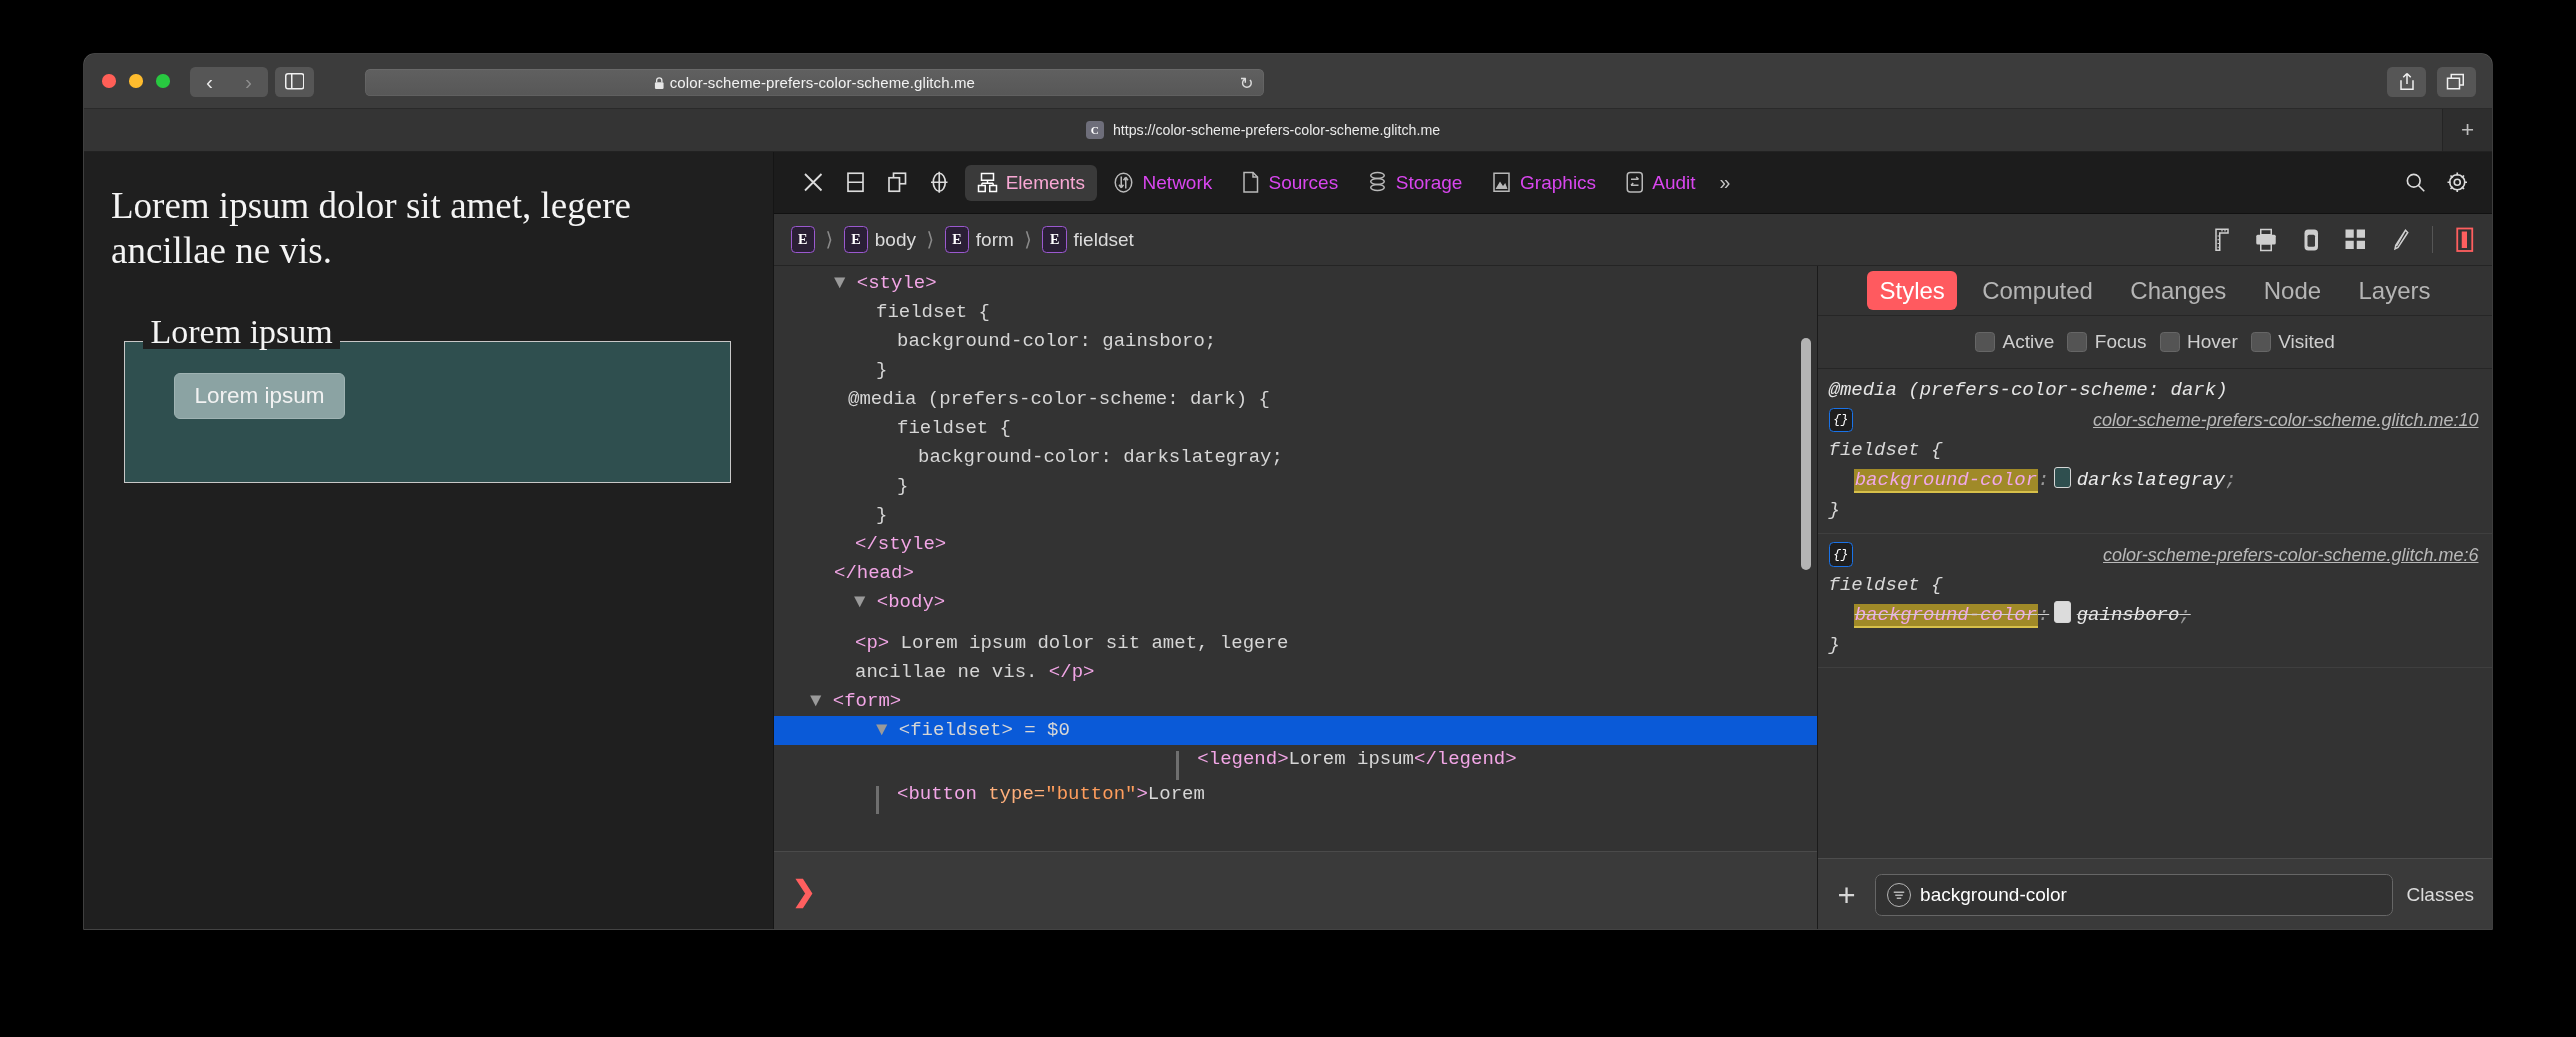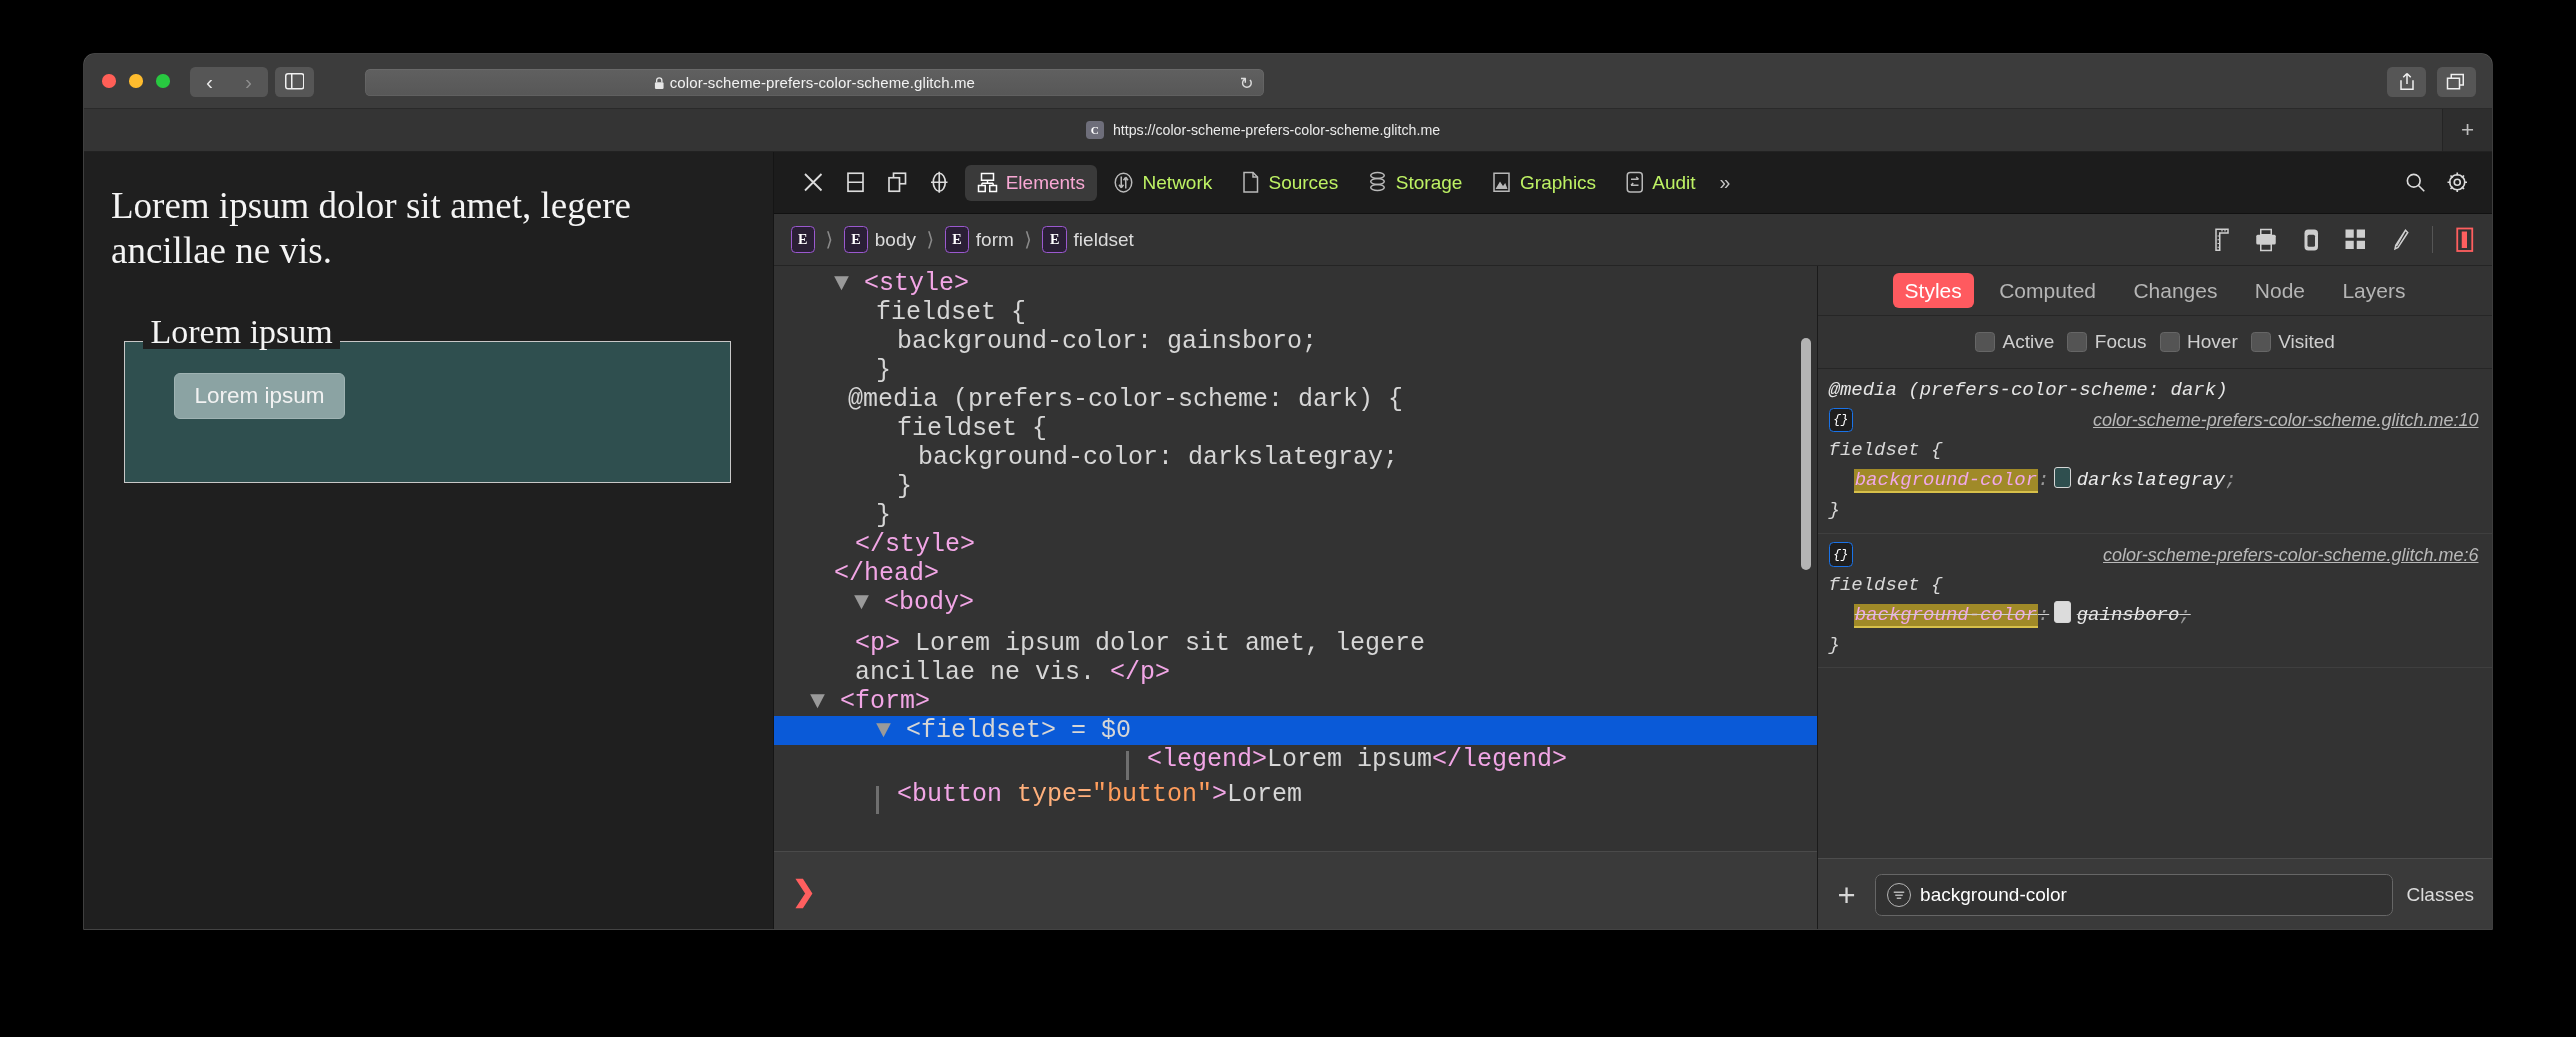--- a/index.html
+++ b/index.html
@@ -152,21 +152,21 @@
     height:61px; background:#1c1c1c;
     display:flex; align-items:center;
     padding-left:18px; padding-right:13.5px;
     border-bottom:0.7px solid #111;
     gap:0;
   }
   .dt-icon-btn { width:42px;height:42px;display:flex;align-items:center;justify-content:center; }
   .dt-tab {
     display:flex;align-items:center;gap:8.2px;
     padding:7.5px 12px; border-radius:6px; margin-left:4.5px;
-    color:#bef264; font-size:19px; white-space:nowrap;
+    color:#d946ef; font-size:19px; white-space:nowrap;
   }
   .dt-tab.active { background:#3a3a3a; color:#f9a8d4; }
   .dt-tab .lbl { line-height:1; }
   .dt-spacer { flex:1; }
   .dt-more { color:#c6c6c6; font-size:19.5px; padding:0 12px; }
 
   
   .dt-crumbs {
     height:51px; background:#333333;
     display:flex; align-items:center; padding-left:16.5px; padding-right:10.5px;
@@ -186,21 +186,21 @@
   .ct-btn { width:34px;height:34px;display:flex;align-items:center;justify-content:center; }
   .ct-sep { width:0.7px;height:27px;background:#555; margin:0 4.5px; }
 
   
   .dt-main { flex:1; display:flex; min-height:0; }
 
   .dom-wrap { position:relative; flex:1; min-width:0; display:flex; flex-direction:column; background:#333333; }
   .dom-tree {
     position:relative; flex:1; overflow:hidden;
     font-family:"Liberation Mono", monospace;
-    font-size:25px; line-height:29px;
+    font-size:19px; line-height:29px;
     color:#d6d6d6;
     padding-top:3px;
   }
   .dline { white-space:pre; padding-left:0; }
   .dline.sel { background:#0a5ad8; color:#ffffff; }
   .tagp { color:#f2a6e6; }
   .attrn { color:#ffb07c; }
   .attrv { color:#ff9d5c; }
   .txt { color:#d6d6d6; }
   .tri { color:#9a9a9a; }
@@ -222,21 +222,21 @@
   
   .styles {
     width:674px; background:#303030;
     border-left:0.7px solid #1b1b1b;
     display:flex; flex-direction:column;
   }
   .st-tabs {
     height:49px; display:flex; align-items:center; justify-content:center;
     gap:0; border-bottom:0.7px solid #262626; background:#333;
   }
-  .st-tab { color:#b5b5b5; font-size:21px; padding:5.2px 12px; border-radius:6px; margin:0 6.7px; }
+  .st-tab { color:#b5b5b5; font-size:24px; padding:5.2px 12px; border-radius:6px; margin:0 6.7px; }
   .st-tab.active { background:#ff5a5f; color:#ffffff; }
 
   .st-states {
     height:52px; display:flex; align-items:center; justify-content:center;
     gap:13px; border-bottom:0.7px solid #262626; background:#333;
   }
   .cbwrap { display:flex; align-items:center; gap:7.5px; }
   .cb { width:18px;height:18px;border-radius:3.7px;background:#545454;border:0.7px solid #666; }
   .cblbl { color:#cfcfcf; font-size:19px; }
 

